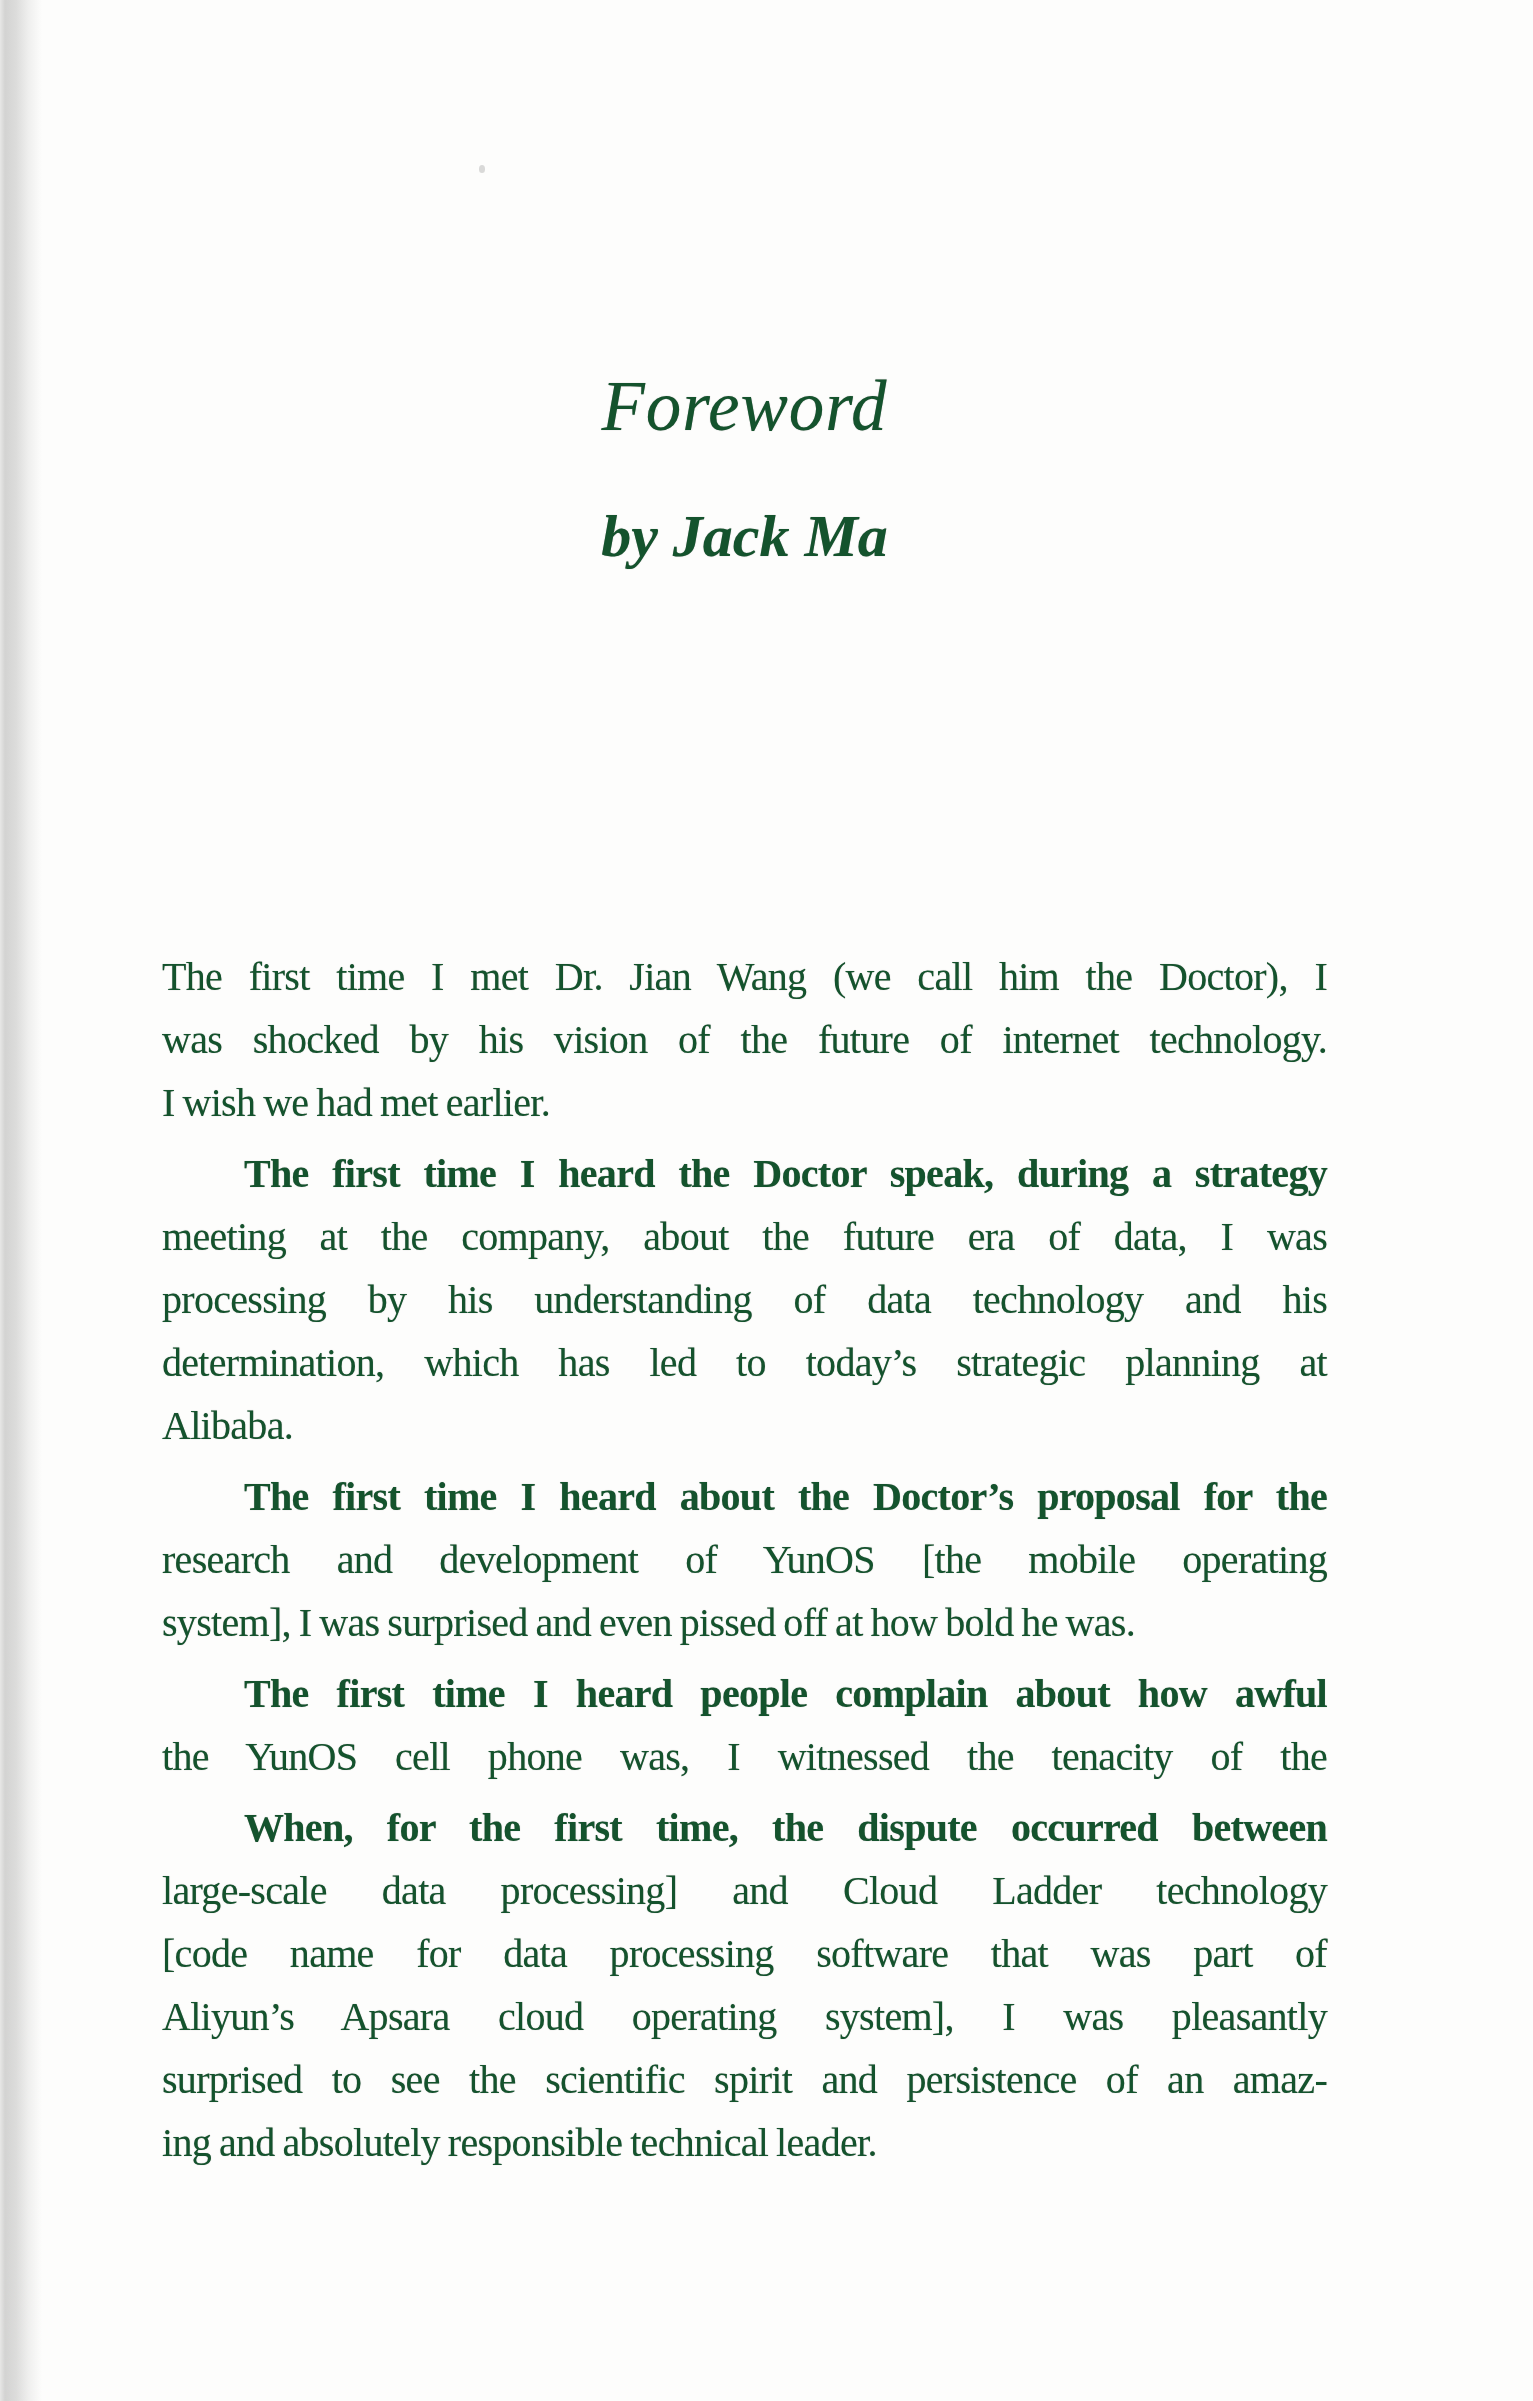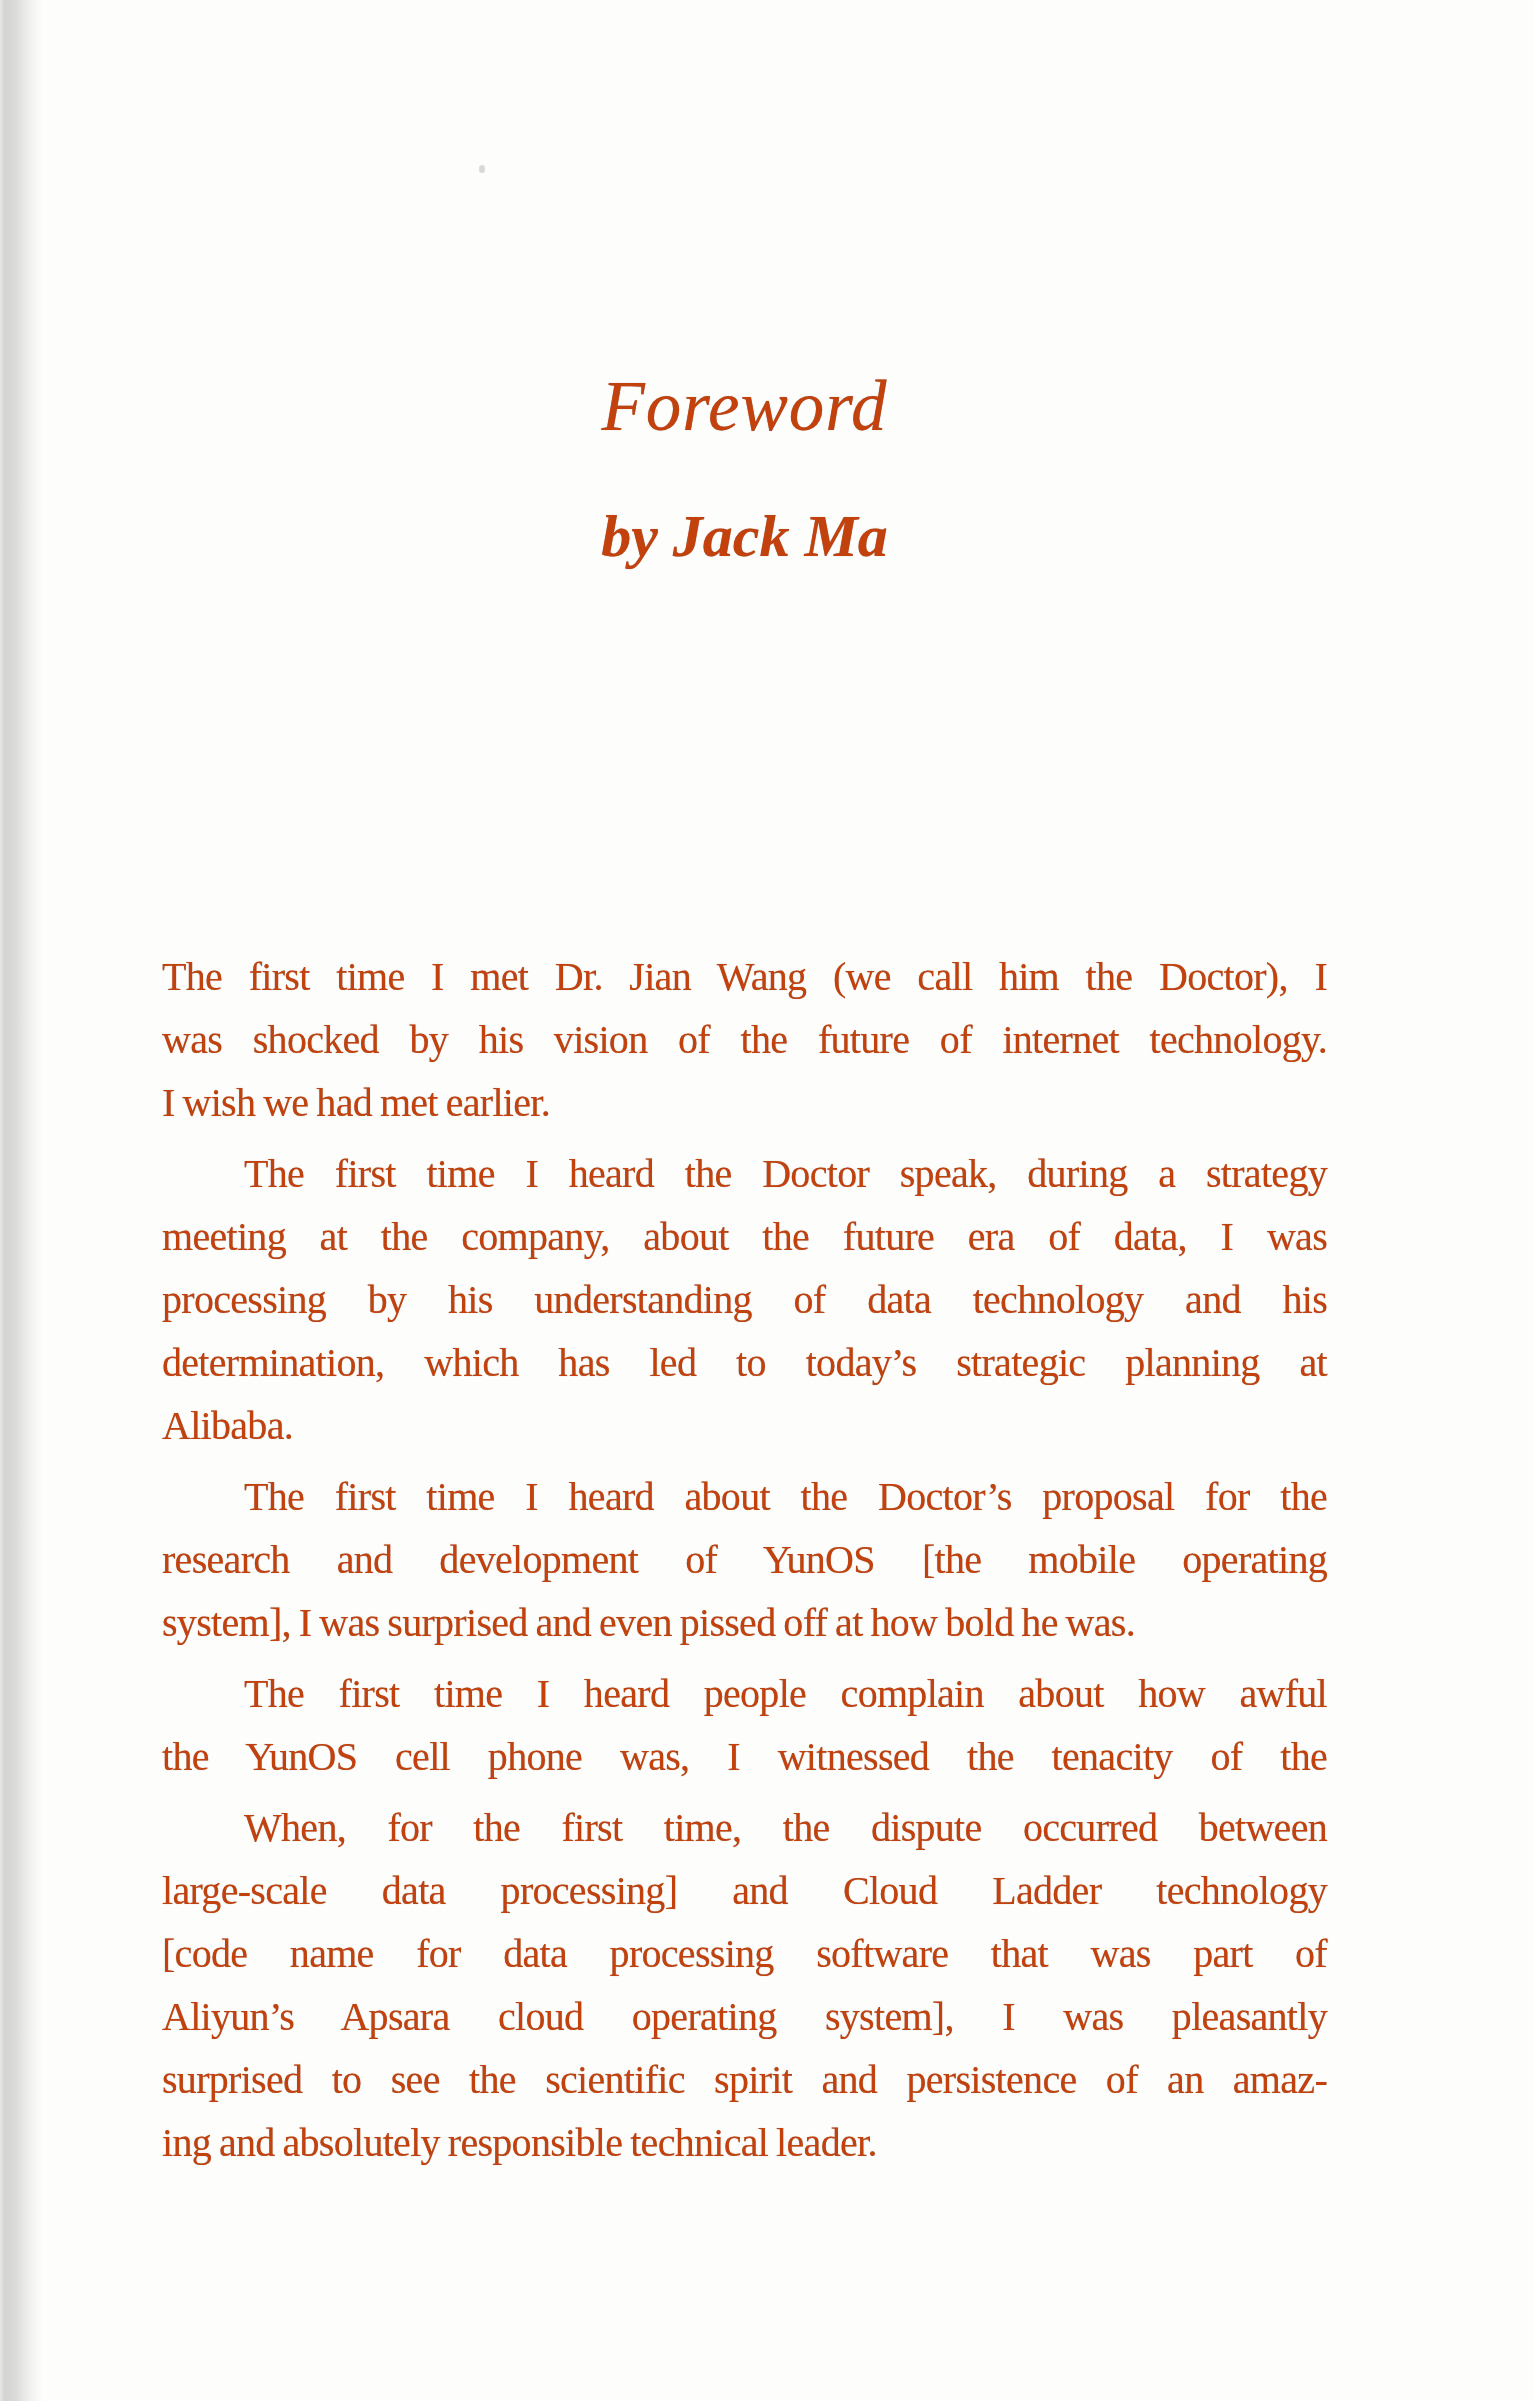--- a/index.html
+++ b/index.html
@@ -7,21 +7,21 @@
     padding: 0;
     background: #e8e8e8;
   }
   .page {
     position: relative;
     width: 1533px;
     height: 2401px;
     background: #fdfdfc;
     overflow: hidden;
     font-family: "Liberation Serif", serif;
-    color: #c2410c;
+    color: #14532d;
   }
   
   .edge-shadow {
     position: absolute;
     left: 0; top: 0;
     width: 42px; height: 100%;
     background: linear-gradient(90deg,
       #e7e7e6 0%,
       #d3d3d2 12%,
       #dcdcdb 38%,
@@ -69,21 +69,21 @@
     word-spacing: -1.4px;
     text-shadow: 0 0 0.9px rgba(23,21,19,0.38);
   }
   .para { margin: 8px; }
   .line {
     text-align: justify;
     text-align-last: justify;
     text-justify: inter-word;
     white-space: normal;
   }
-  .line.indent { text-indent: 82px; }
+  .line.indent { text-indent: 82px; font-weight: bold; }
   .line.para-end { text-align-last: left; }
 </style>
 </head>
 <body>
 
 <div class="page">
   <div class="edge-shadow"></div>
   <div class="speck"></div>
 
   <div class="title-block">

